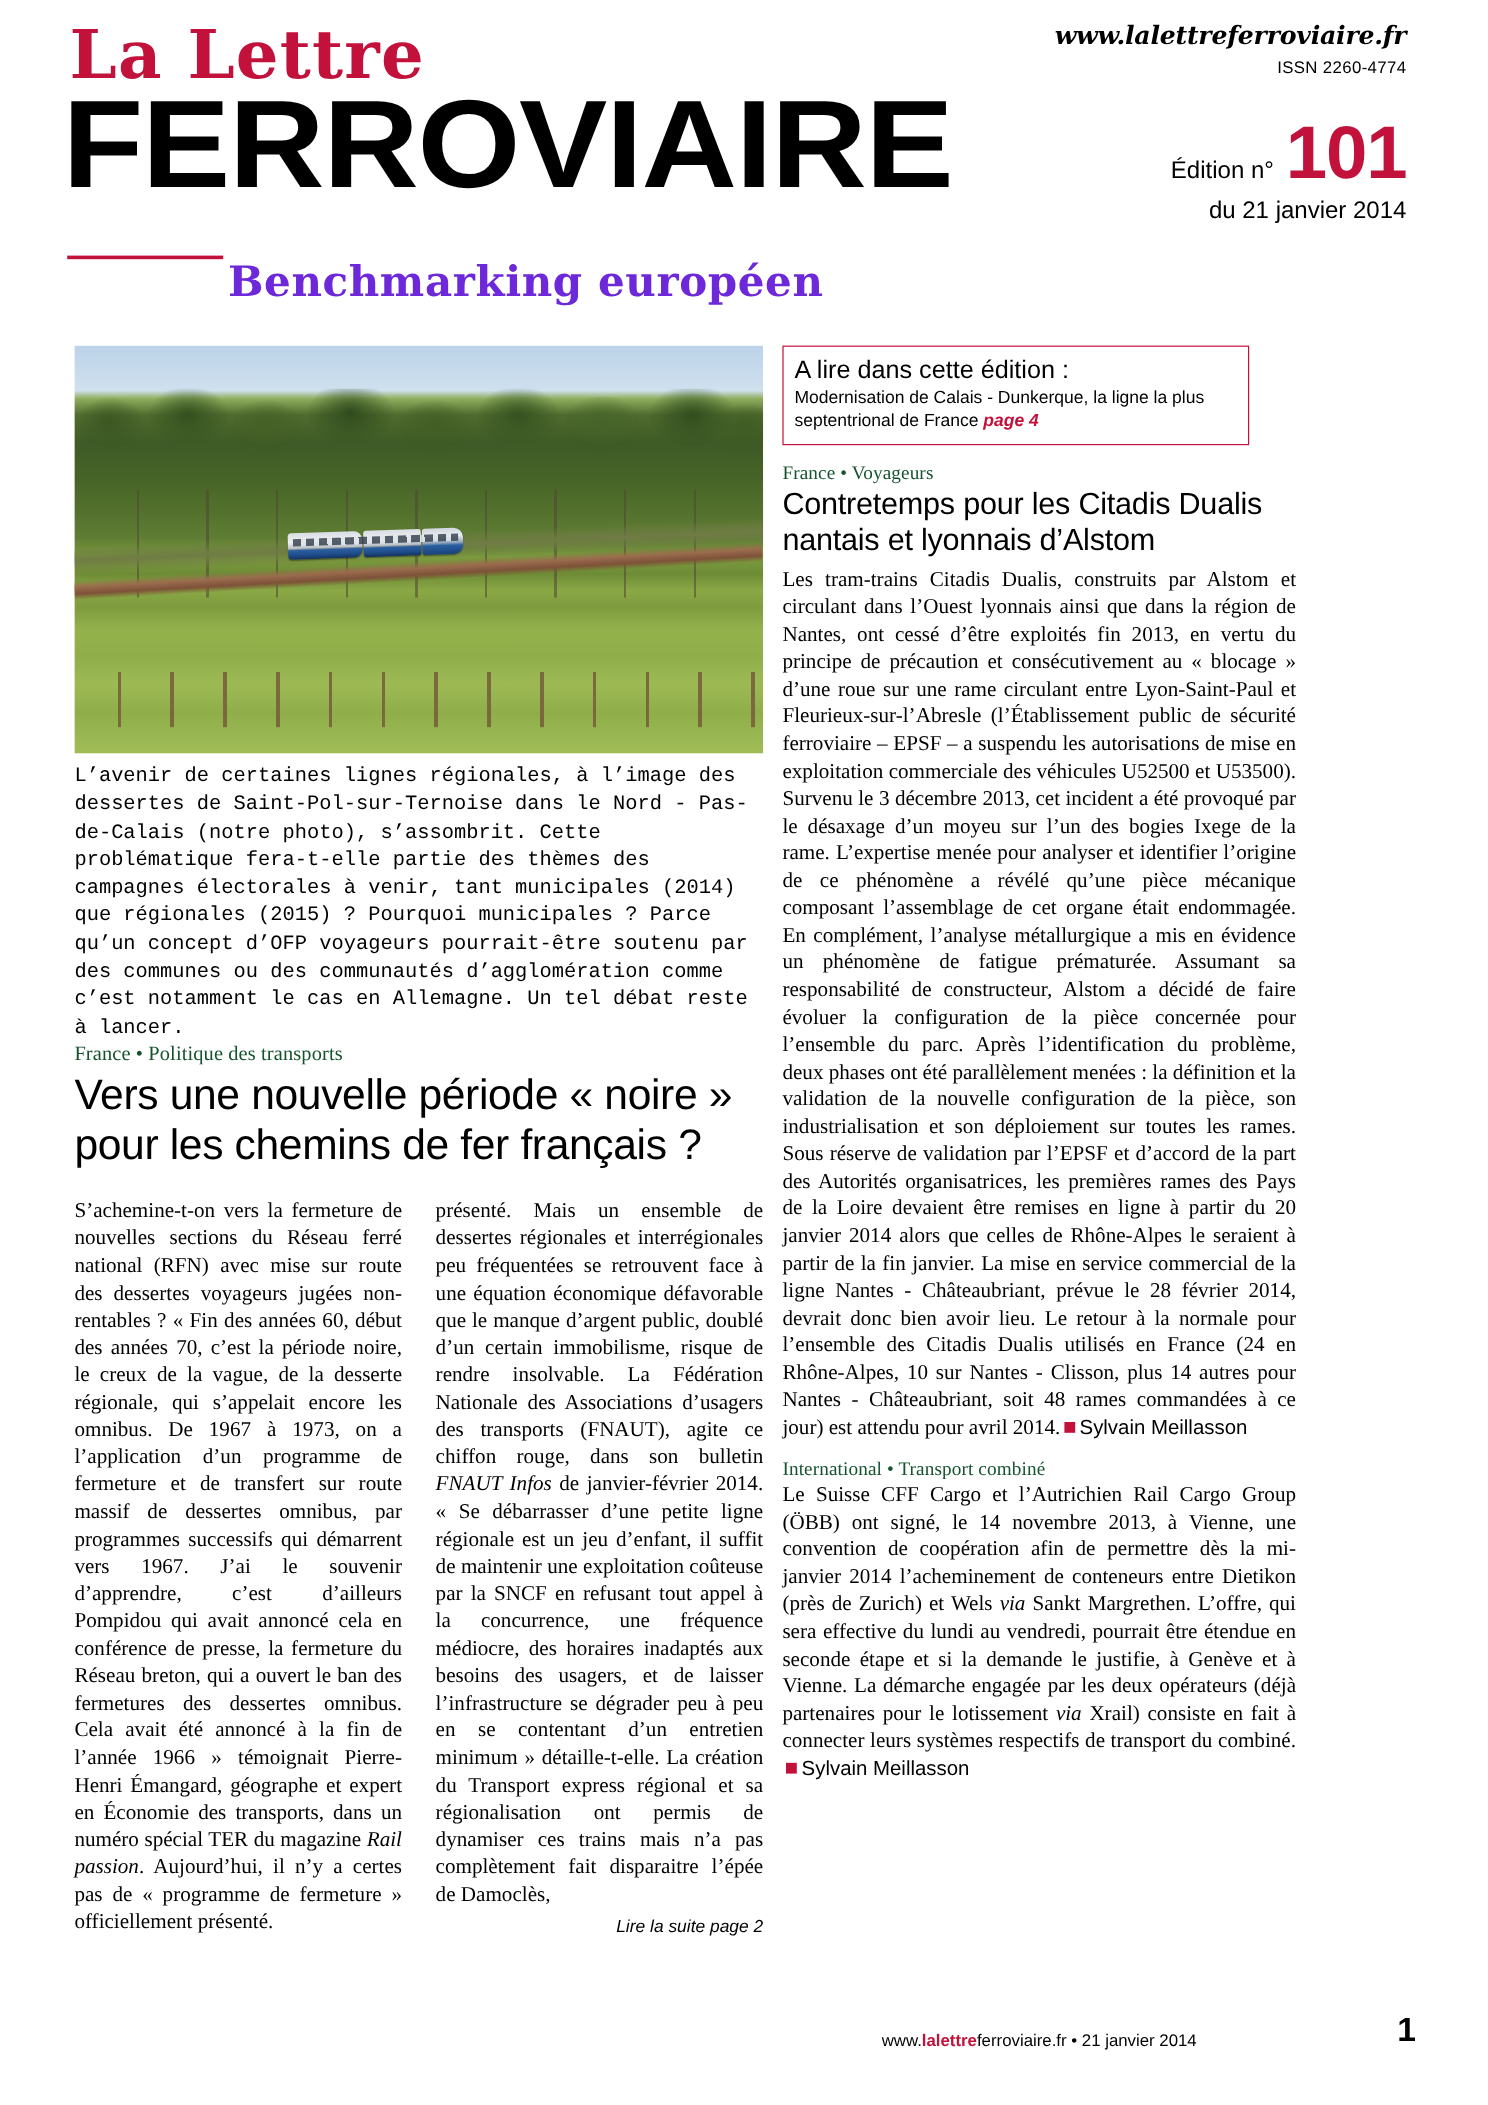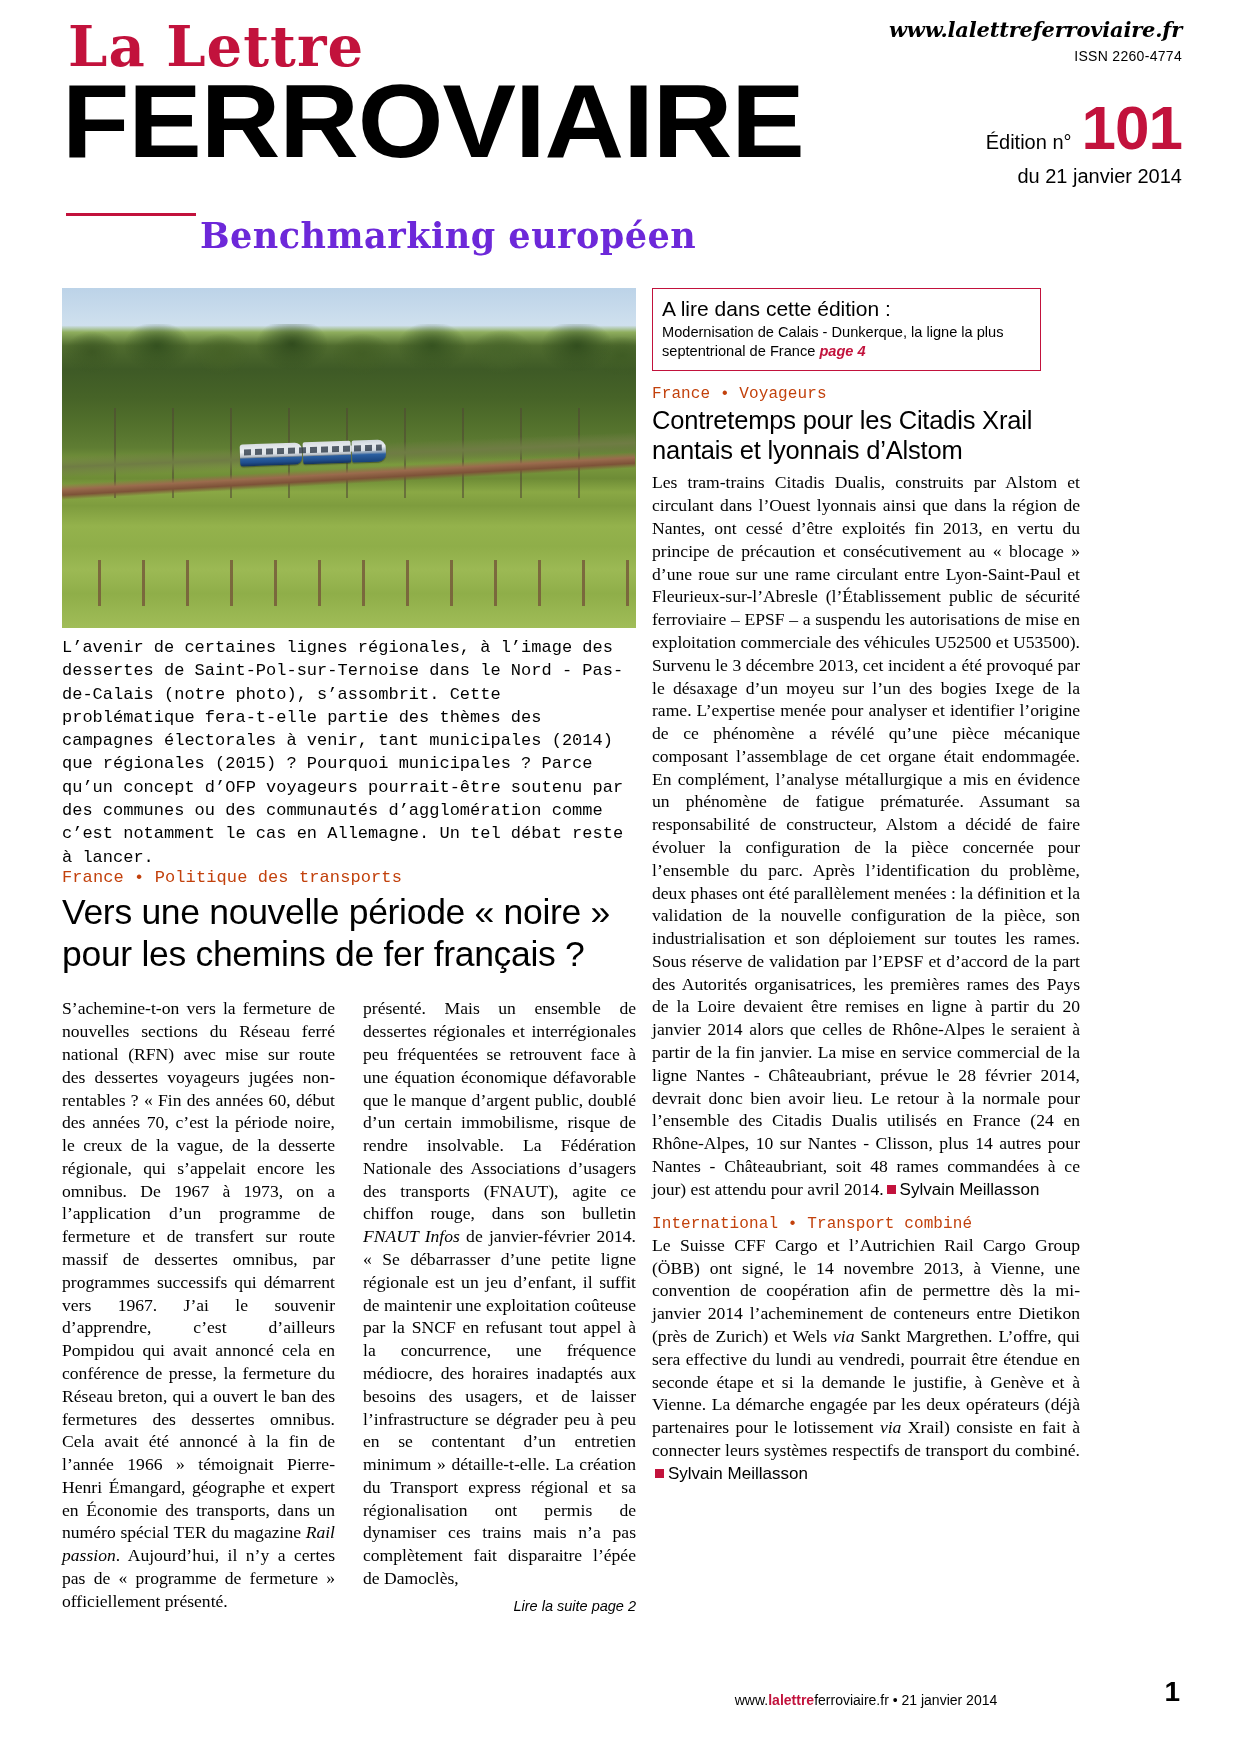--- a/index.html
+++ b/index.html
@@ -19,21 +19,21 @@
     position: absolute;
     left: 0; top: 0;
     width: 1240px;
     height: 1754px;
     padding: 0;
   }
 
   
   .masthead {
     position: absolute;
-    left: 62px;
+    left: 52px;
     top: 18px;
     width: 1120px;
     height: 250px;
   }
   .mh-left {
     position: absolute;
     left: 0;
     top: 0;
     width: 640px;
   }
@@ -262,22 +262,22 @@
     margin-top: 8px;
     font-family: Liberation Mono, monospace;
     font-size: 17px;
     line-height: 1.37;
     color: #000;
     text-align: left;
   }
 
   
   .kicker {
-    font-family: Liberation Mono, monospace;
-    color: #c2410c;
+    font-family: Liberation Serif, serif;
+    color: #14532d;
     font-size: 17px;
     line-height: 1.2;
     letter-spacing: 0.1px;
   }
   .kicker-sm {
     font-size: 16px;
   }
   .headline-big {
     font-family: "Liberation Sans", sans-serif;
     font-size: 35.5px;
@@ -462,21 +462,21 @@
   <div class="right-col">
 
     <div class="readbox">
       <div class="readbox-title">A lire dans cette édition :</div>
       <div class="readbox-text"><span>Modernisation de Calais - Dunkerque, la ligne la plus septentrional de France </span><span class="readbox-page">page 4</span></div>
     </div>
 
     <div class="rc-section">
       <div class="kicker kicker-sm">France • Voyageurs</div>
       <h2 class="art-head">
-        <span>Contretemps pour les Citadis Xrail</span><br>
+        <span>Contretemps pour les Citadis Dualis</span><br>
         <span>nantais et lyonnais d’Alstom</span>
       </h2>
       <div class="body-serif">
         <p><span>Les tram-trains Citadis Dualis, construits par Alstom et circulant dans l’Ouest lyonnais ainsi que dans la région de Nantes, ont cessé d’être exploités fin 2013, en vertu du principe de précaution et consécutivement au « blocage » d’une roue sur une rame circulant entre Lyon-Saint-Paul et Fleurieux-sur-l’Abresle (l’Établissement public de sécurité ferroviaire – EPSF – a suspendu les autorisations de mise en exploitation commerciale des véhicules U52500 et U53500). Survenu le 3 décembre 2013, cet incident a été provoqué par le désaxage d’un moyeu sur l’un des bogies Ixege de la rame. L’expertise menée pour analyser et identifier l’origine de ce phénomène a révélé qu’une pièce mécanique composant l’assemblage de cet organe était endommagée. En complément, l’analyse métallurgique a mis en évidence un phénomène de fatigue prématurée. Assumant sa responsabilité de constructeur, Alstom a décidé de faire évoluer la configuration de la pièce concernée pour l’ensemble du parc. Après l’identification du problème, deux phases ont été parallèlement menées : la définition et la validation de la nouvelle configuration de la pièce, son industrialisation et son déploiement sur toutes les rames. Sous réserve de validation par l’EPSF et d’accord de la part des Autorités organisatrices, les premières rames des Pays de la Loire devaient être remises en ligne à partir du 20 janvier 2014 alors que celles de Rhône-Alpes le seraient à partir de la fin janvier. La mise en service commercial de la ligne Nantes - Châteaubriant, prévue le 28 février 2014, devrait donc bien avoir lieu. Le retour à la normale pour l’ensemble des Citadis Dualis utilisés en France (24 en Rhône-Alpes, 10 sur Nantes - Clisson, plus 14 autres pour Nantes - Châteaubriant, soit 48 rames commandées à ce jour) est attendu pour avril 2014.</span><span class="sig-square"></span><span class="byline-name">Sylvain Meillasson</span></p>
       </div>
     </div>
 
     <div class="rc-section">
       <div class="kicker kicker-sm">International • Transport combiné</div>
       <div class="body-serif">

